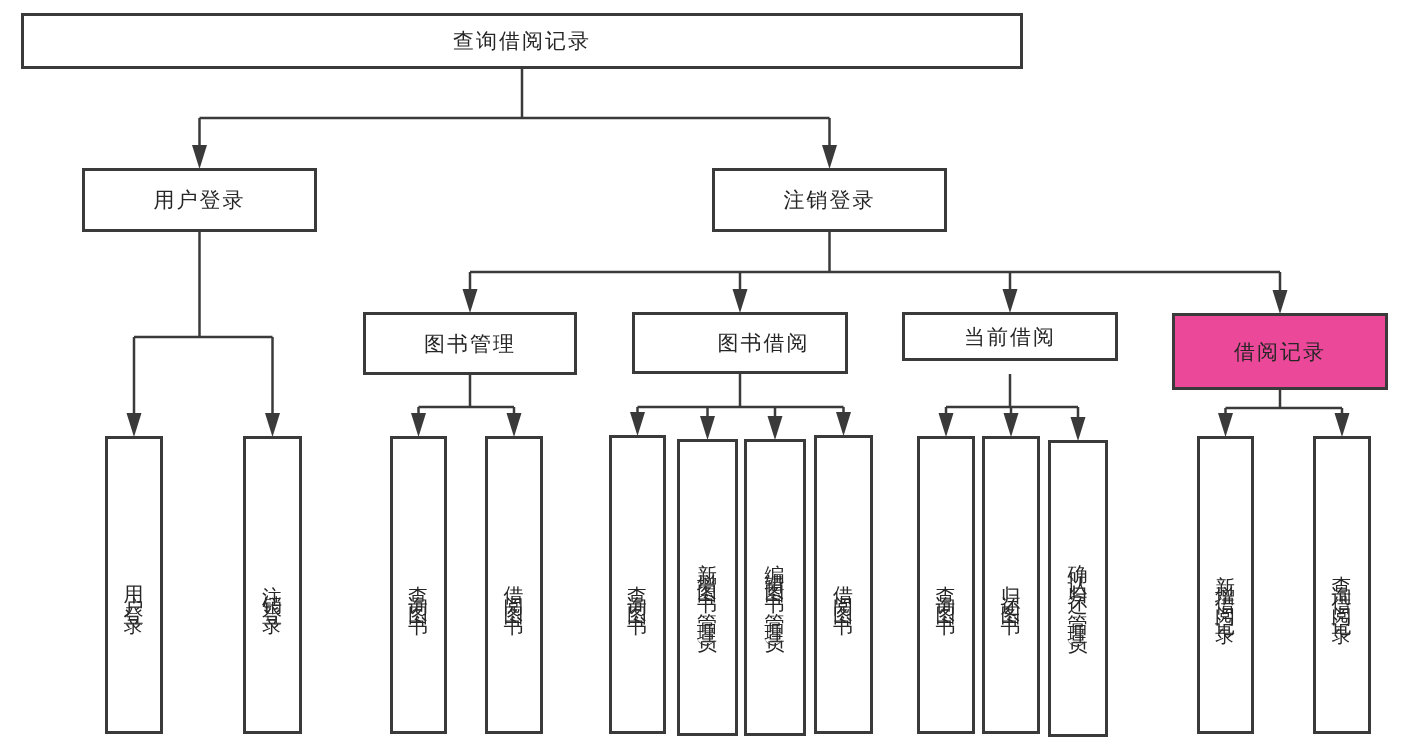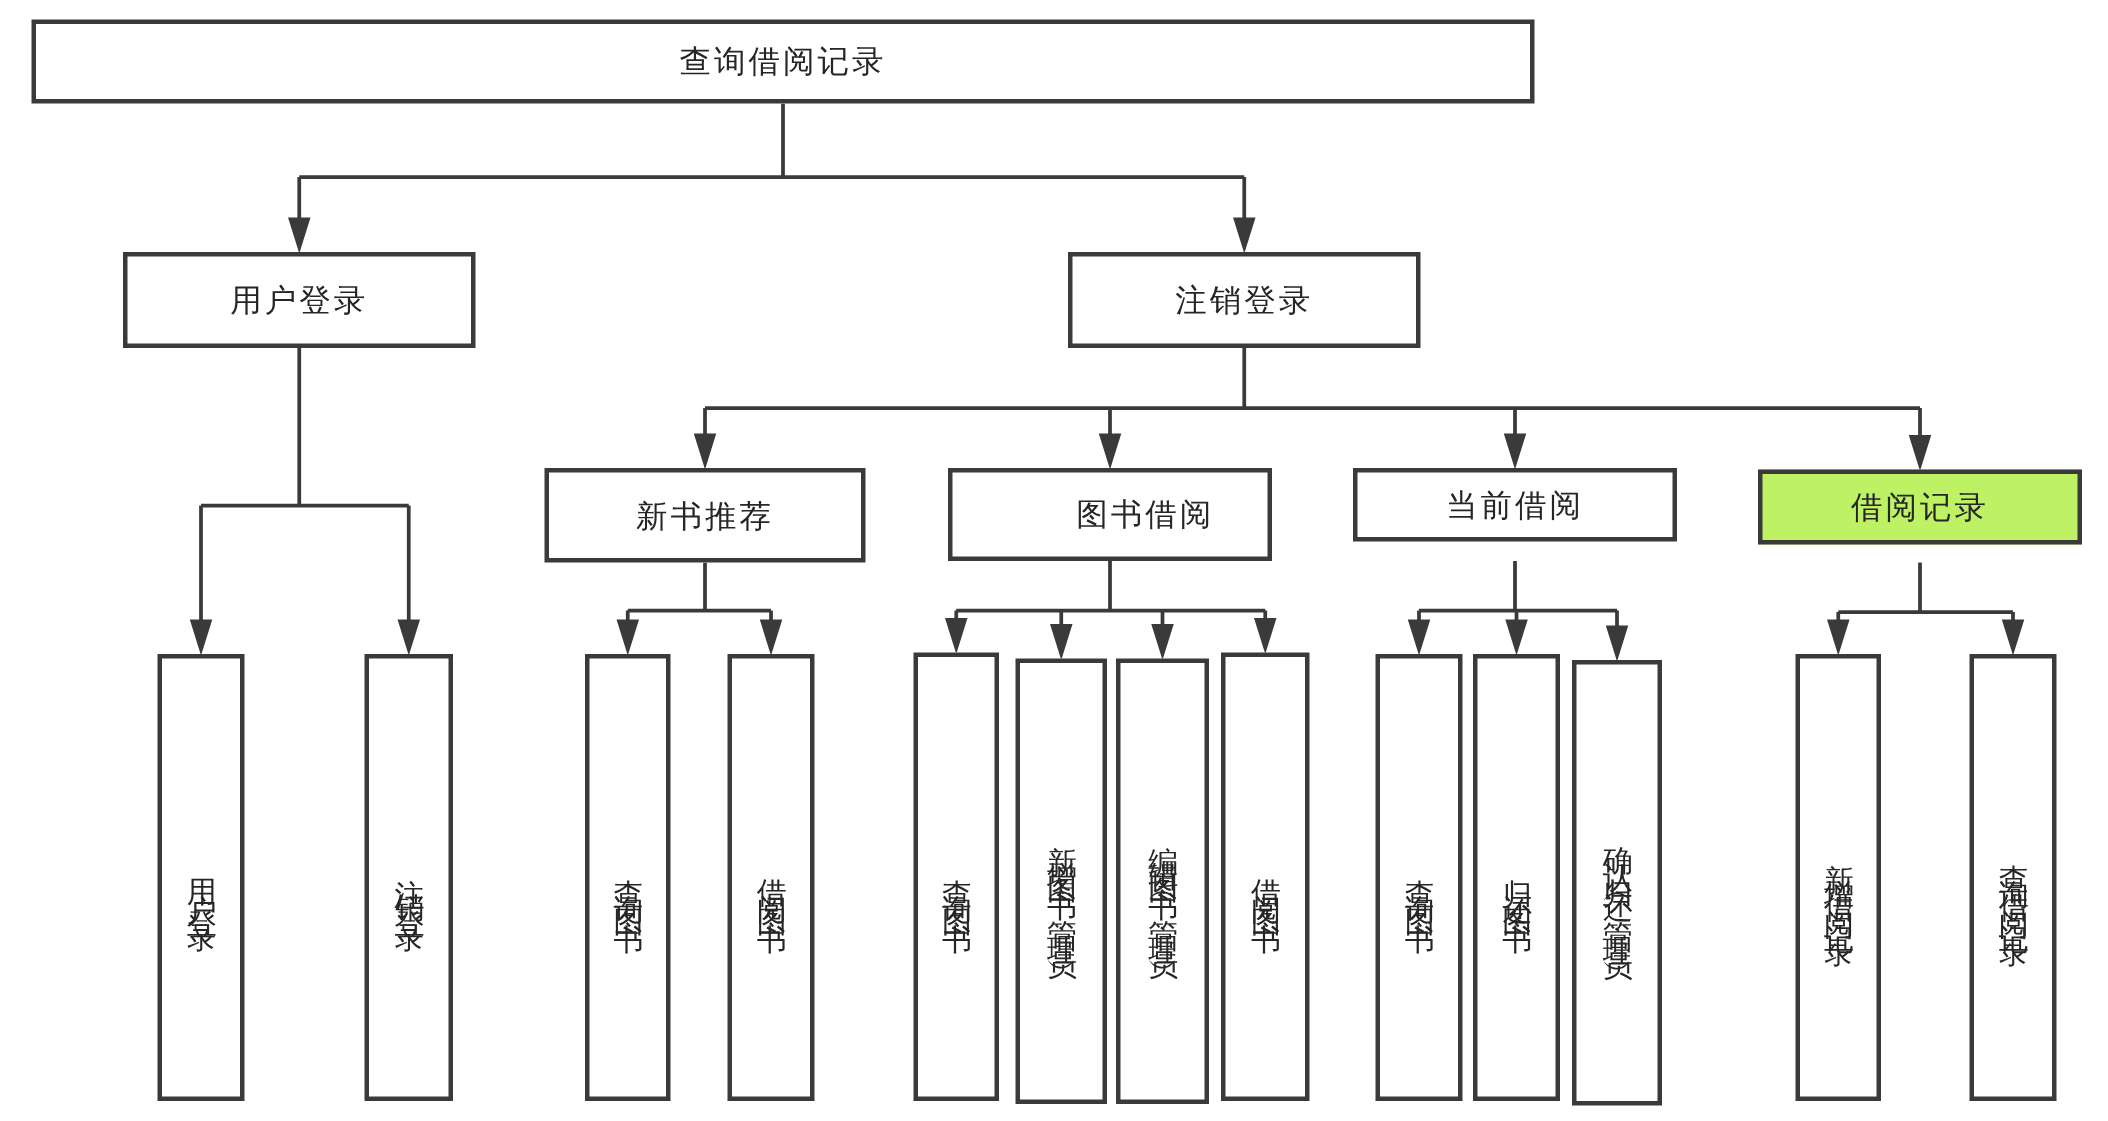--- a/index.html
+++ b/index.html
@@ -113,21 +113,21 @@
       <div class="node v" style="left: 105px; top: 436px; width: 58px; height: 298px; border-color: rgb(58, 58, 58); background: rgb(255, 255, 255);">
         <span class="lbl" style="color: rgb(38, 38, 38);">用户登录</span>
       </div>
       <div class="node v" style="left: 243px; top: 436px; width: 59px; height: 298px; border-color: rgb(58, 58, 58); background: rgb(255, 255, 255);">
         <span class="lbl" style="color: rgb(38, 38, 38);">注销登录</span>
       </div>
       <div class="node h" style="left: 712px; top: 168px; width: 235px; height: 64px; border-color: rgb(58, 58, 58); background: rgb(255, 255, 255);">
         <span class="lbl" style="color: rgb(38, 38, 38);">注销登录</span>
       </div>
       <div class="node h" style="left: 363px; top: 312px; width: 214px; height: 63px; border-color: rgb(58, 58, 58); background: rgb(255, 255, 255);">
-        <span class="lbl" style="color: rgb(38, 38, 38);">新书推荐</span>
+        <span class="lbl" style="color: rgb(38, 38, 38);">图书管理</span>
       </div>
       <div class="node v" style="left: 390px; top: 436px; width: 57px; height: 298px; border-color: rgb(58, 58, 58); background: rgb(255, 255, 255);">
         <span class="lbl" style="color: rgb(38, 38, 38);">查询图书</span>
       </div>
       <div class="node v" style="left: 485px; top: 436px; width: 58px; height: 298px; border-color: rgb(58, 58, 58); background: rgb(255, 255, 255);">
         <span class="lbl" style="color: rgb(38, 38, 38);">借阅图书</span>
       </div>
       <div class="node h" style="left: 632px; top: 312px; width: 216px; height: 62px; border-color: rgb(58, 58, 58); background: rgb(255, 255, 255);">
         <span class="lbl" style="color: rgb(38, 38, 38); margin-left: 47px;">图书借阅</span>
       </div>
@@ -148,21 +148,21 @@
       </div>
       <div class="node v" style="left: 917px; top: 436px; width: 58px; height: 298px; border-color: rgb(58, 58, 58); background: rgb(255, 255, 255);">
         <span class="lbl" style="color: rgb(38, 38, 38);">查询图书</span>
       </div>
       <div class="node v" style="left: 982px; top: 436px; width: 58px; height: 298px; border-color: rgb(58, 58, 58); background: rgb(255, 255, 255);">
         <span class="lbl" style="color: rgb(38, 38, 38);">归还图书</span>
       </div>
       <div class="node v" style="left: 1048px; top: 440px; width: 60px; height: 297px; border-color: rgb(58, 58, 58); background: rgb(255, 255, 255);">
         <span class="lbl" style="color: rgb(38, 38, 38);">确认归还（管理员）</span>
       </div>
-      <div class="node h" style="left: 1172px; top: 313px; width: 216px; height: 50px; border-color: rgb(58, 58, 58); background: #bef264; text-align: right;">
+      <div class="node h" style="left: 1172px; top: 313px; width: 216px; height: 77px; border-color: rgb(58, 58, 58); background: #ec4899; text-align: right;">
         <span class="lbl" style="color: rgb(38, 38, 38);">借阅记录</span>
       </div>
       <div class="node v" style="left: 1197px; top: 436px; width: 57px; height: 298px; border-color: rgb(58, 58, 58); background: rgb(255, 255, 255);">
         <span class="lbl" style="color: rgb(38, 38, 38);">新增借阅记录</span>
       </div>
       <div class="node v" style="left: 1313px; top: 436px; width: 58px; height: 298px; border-color: rgb(58, 58, 58); background: rgb(255, 255, 255);">
         <span class="lbl" style="color: rgb(38, 38, 38);">查询借阅记录</span>
       </div>
     </div>
 </div>

